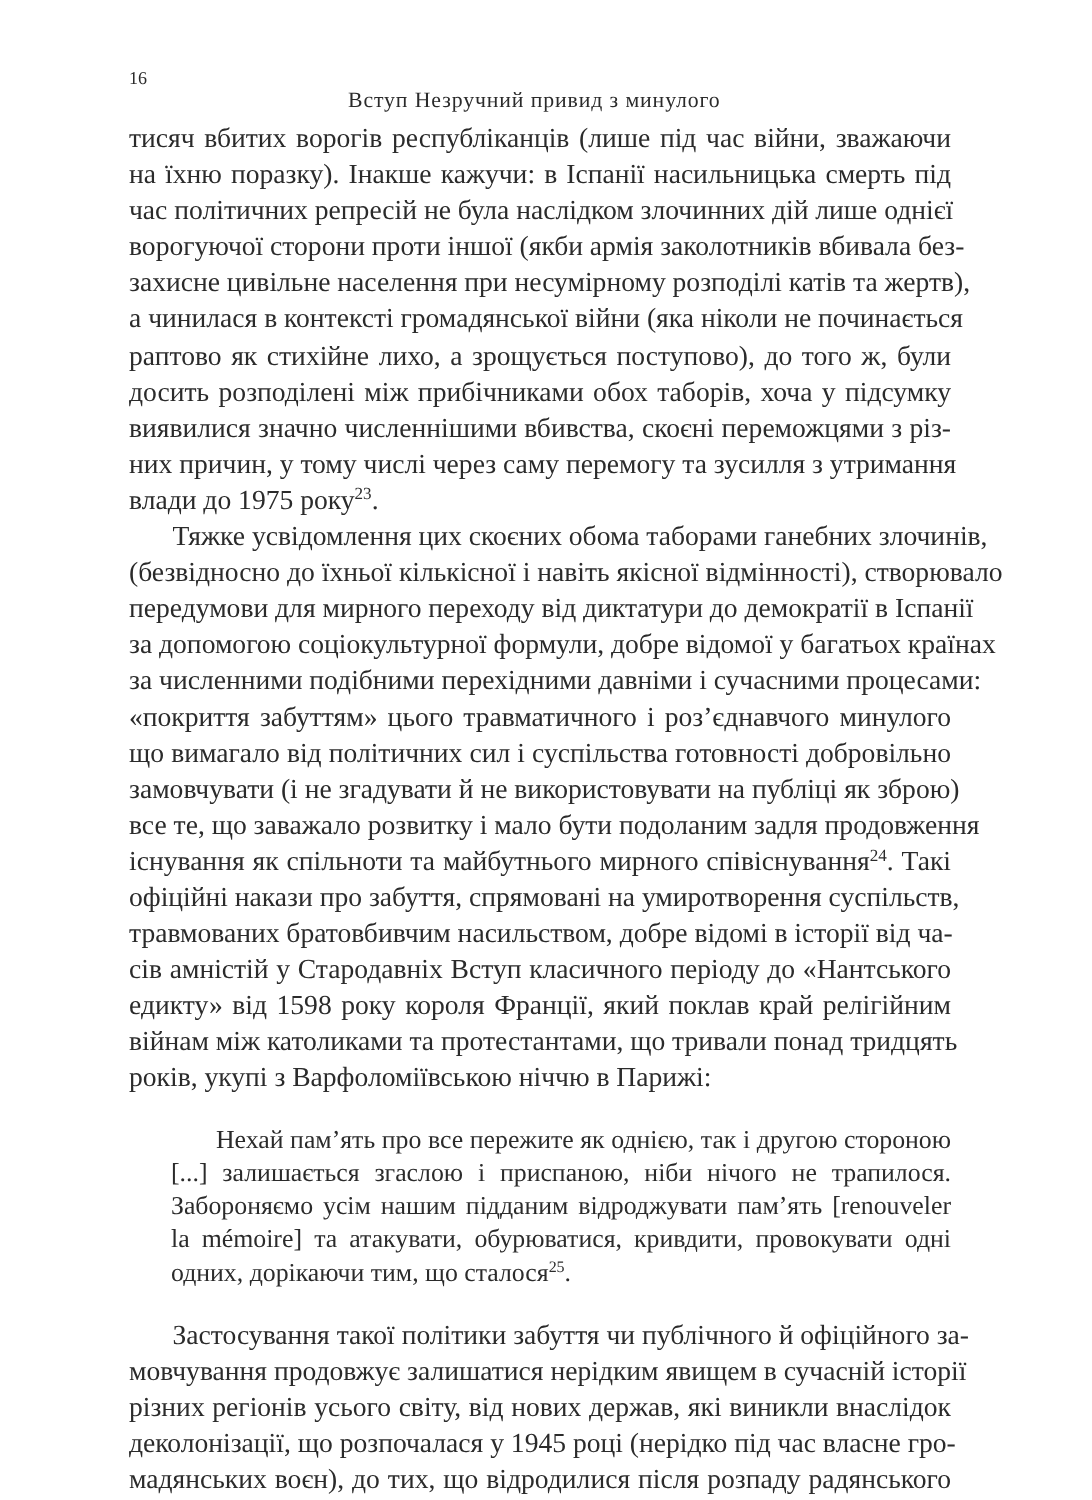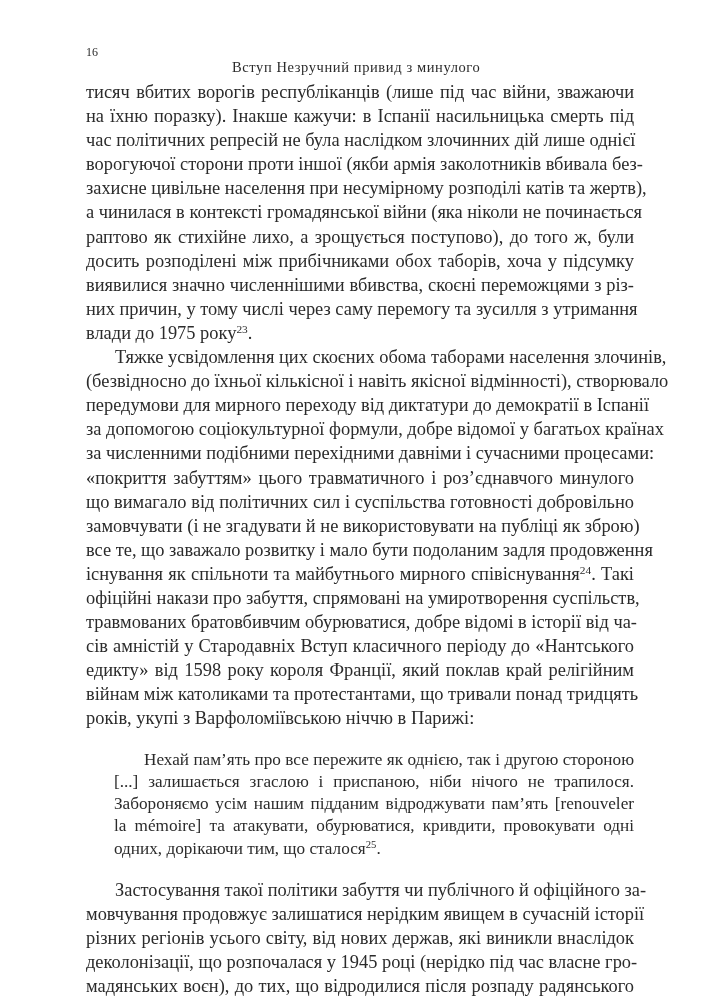--- a/index.html
+++ b/index.html
@@ -96,32 +96,32 @@
       <span class="line">захисне цивільне населення при несумірному розподілі катів та жертв),</span>
       <span class="line">а чинилася в контексті громадянської війни (яка ніколи не починається</span>
       <span class="line">раптово як стихійне лихо, а зрощується поступово), до того ж, були</span>
       <span class="line">досить розподілені між прибічниками обох таборів, хоча у підсумку</span>
       <span class="line">виявилися значно численнішими вбивства, скоєні переможцями з різ-</span>
       <span class="line">них причин, у тому числі через саму перемогу та зусилля з утримання</span>
       <span class="line last"><span>влади до 1975 року</span><sup>23</sup><span>.</span></span>
     </div>
 
     <div>
-      <span class="line indent">Тяжке усвідомлення цих скоєних обома таборами населення злочинів,</span>
+      <span class="line indent">Тяжке усвідомлення цих скоєних обома таборами ганебних злочинів,</span>
       <span class="line">(безвідносно до їхньої кількісної і навіть якісної відмінності), створювало</span>
       <span class="line">передумови для мирного переходу від диктатури до демократії в Іспанії</span>
       <span class="line">за допомогою соціокультурної формули, добре відомої у багатьох країнах</span>
       <span class="line">за численними подібними перехідними давніми і сучасними процесами:</span>
       <span class="line">«покриття забуттям» цього травматичного і роз’єднавчого минулого</span>
       <span class="line">що вимагало від політичних сил і суспільства готовності добровільно</span>
       <span class="line">замовчувати (і не згадувати й не використовувати на публіці як зброю)</span>
       <span class="line">все те, що заважало розвитку і мало бути подоланим задля продовження</span>
       <span class="line"><span>існування як спільноти та майбутнього мирного співіснування</span><sup>24</sup><span>. Такі</span></span>
       <span class="line">офіційні накази про забуття, спрямовані на умиротворення суспільств,</span>
-      <span class="line">травмованих братовбивчим обурюватися, добре відомі в історії від ча-</span>
+      <span class="line">травмованих братовбивчим насильством, добре відомі в історії від ча-</span>
       <span class="line">сів амністій у Стародавніх Вступ класичного періоду до «Нантського</span>
       <span class="line">едикту» від 1598 року короля Франції, який поклав край релігійним</span>
       <span class="line">війнам між католиками та протестантами, що тривали понад тридцять</span>
       <span class="line last">років, укупі з Варфоломіївською ніччю в Парижі:</span>
     </div>
 
     <div class="quote">
       <span class="line first">Нехай пам’ять про все пережите як однією, так і другою стороною</span>
       <span class="line">[...] залишається згаслою і приспаною, ніби нічого не трапилося.</span>
       <span class="line">Забороняємо усім нашим підданим відроджувати пам’ять [renouveler</span>

